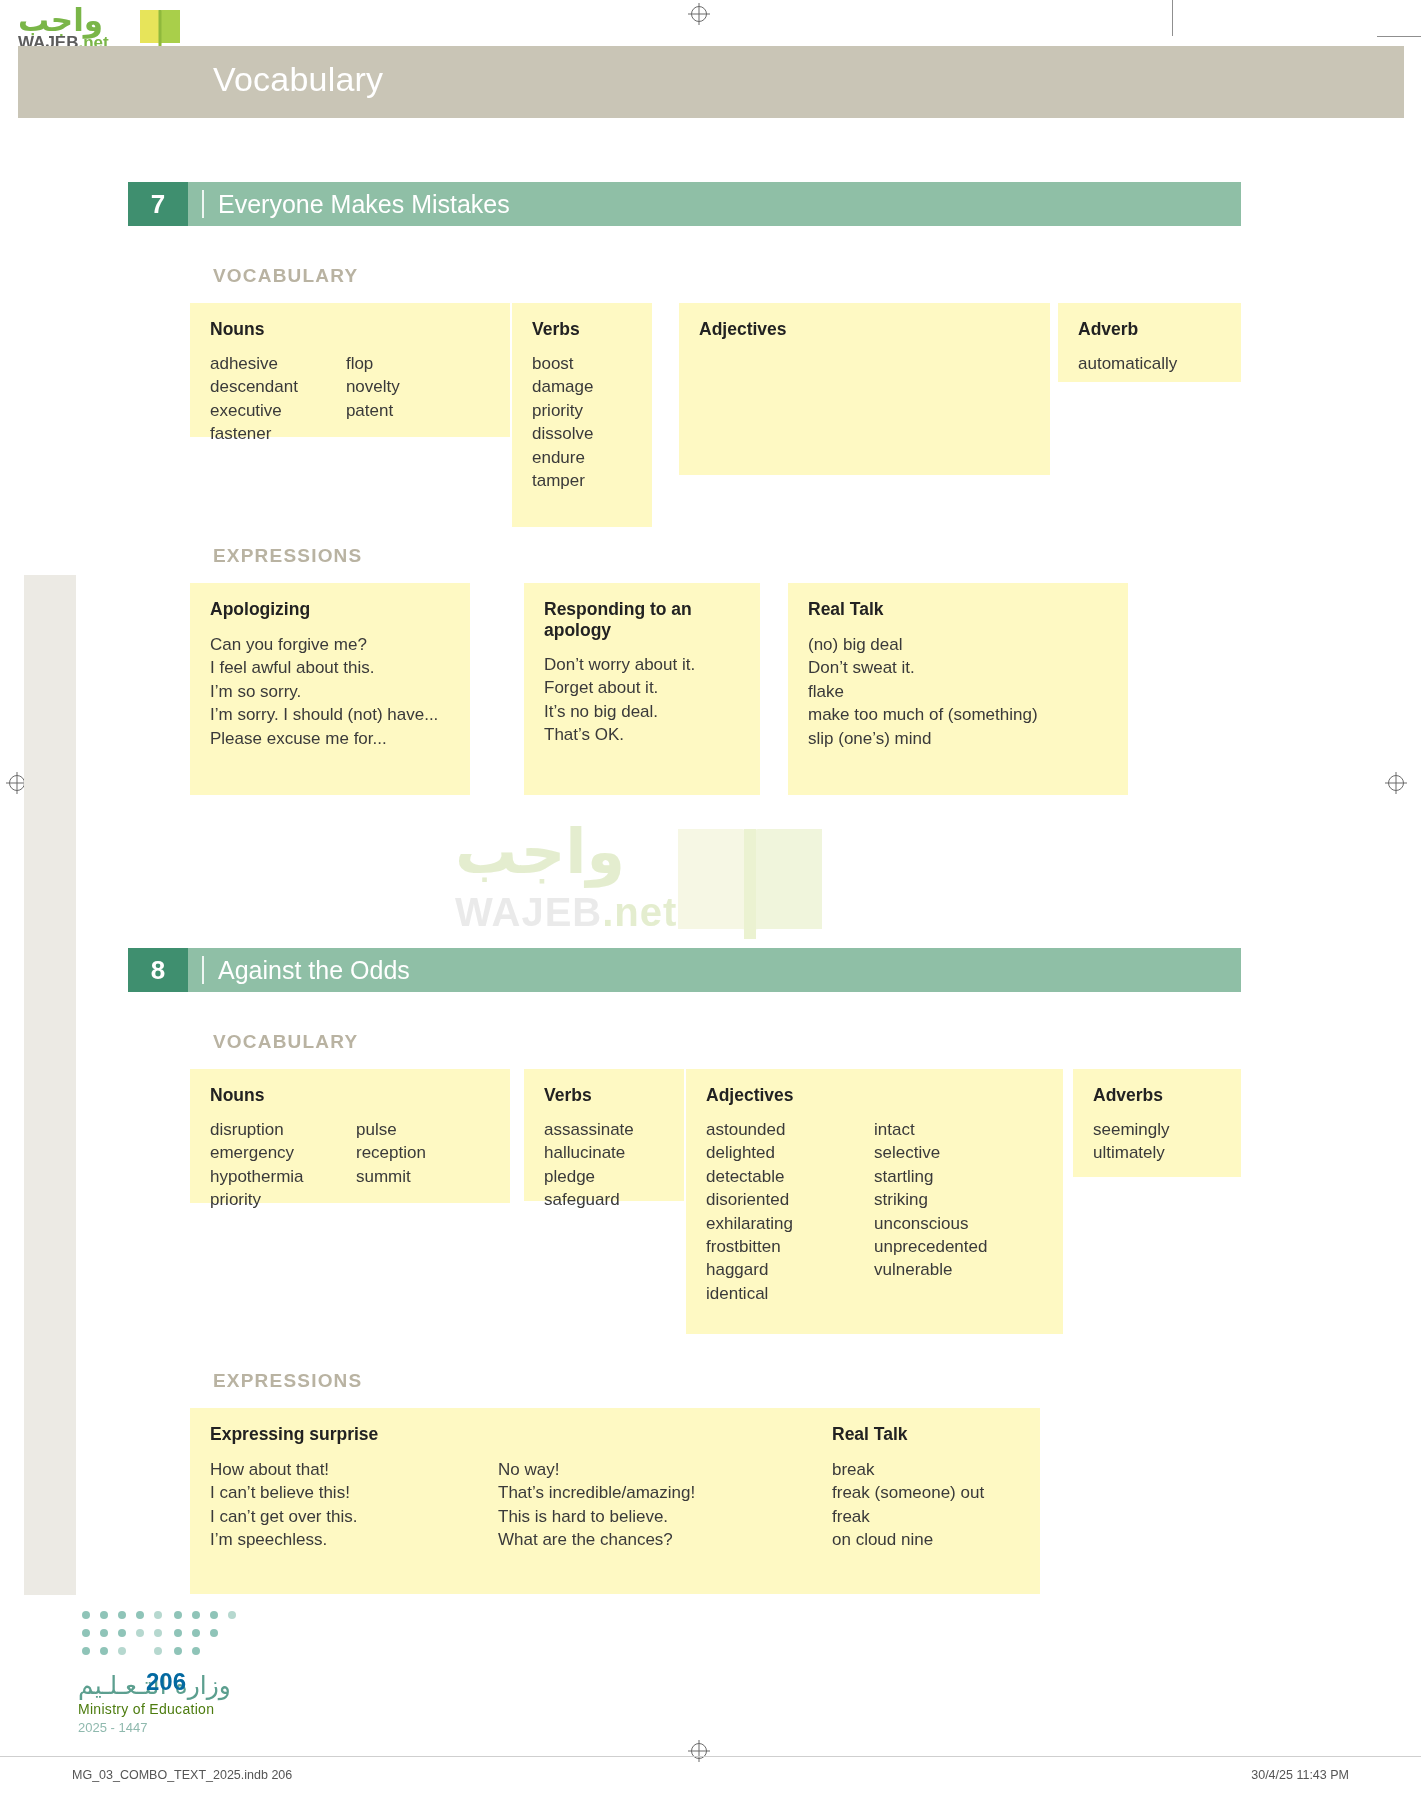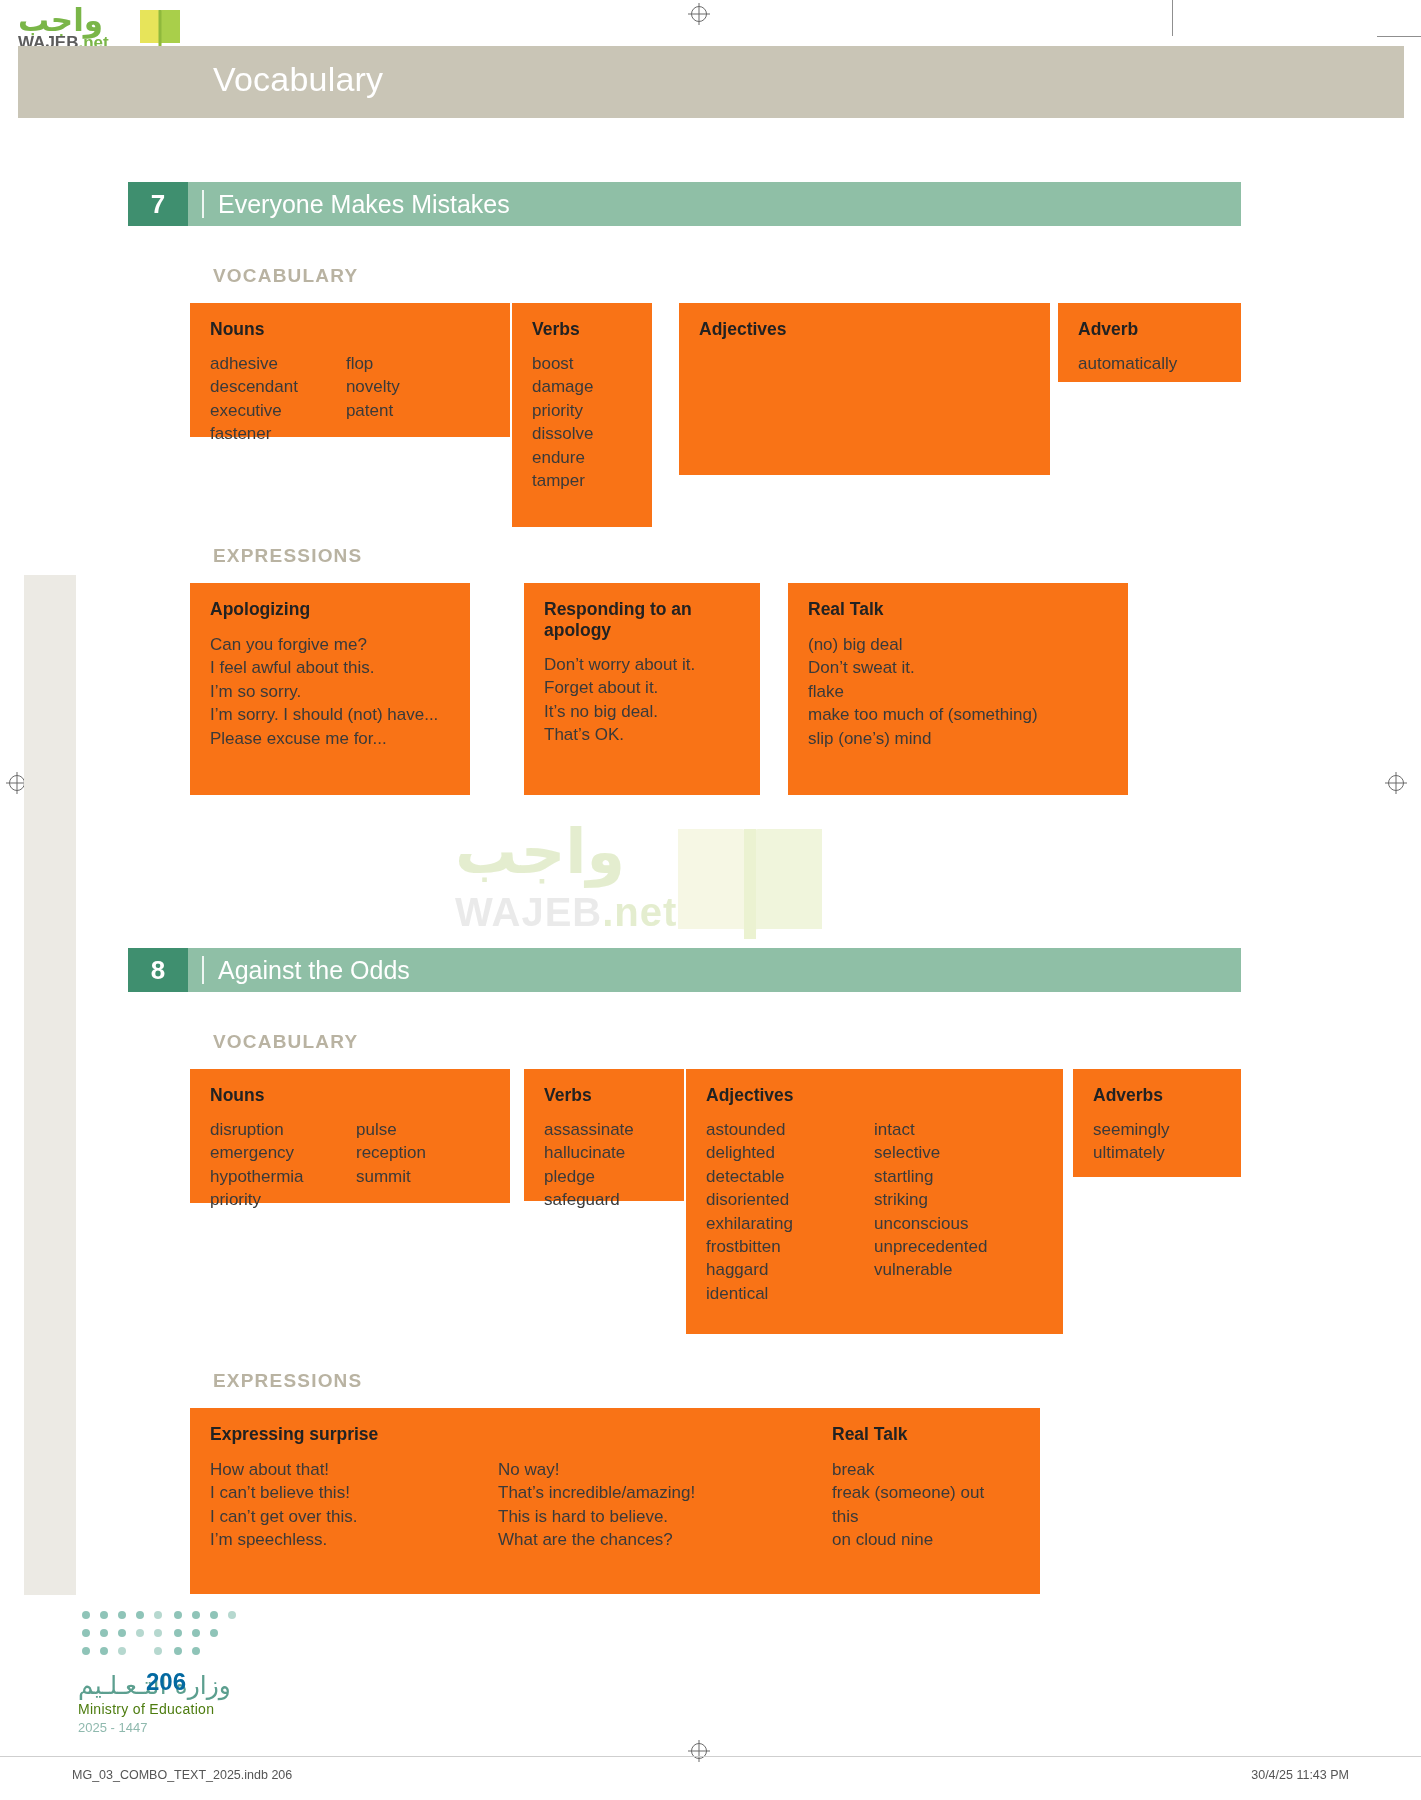--- a/index.html
+++ b/index.html
@@ -85,21 +85,21 @@
     position:absolute; left:74px; top:8px; width:2px; height:28px;
     background:#ffffff; opacity:.85;
   }
 
   .section-label {
     position:absolute; font-size:19px; font-weight:bold;
     color:#b9b3a2; letter-spacing:1.2px;
   }
 
   
-  .wbox { position:absolute; background:#f97316; padding:16px 20px 4px 20px; }
+  .wbox { position:absolute; background:#fef9c3; padding:16px 20px 4px 20px; }
   .wbox h4 {
     margin:0 0 12px 0; font-size:17.5px; font-weight:bold; color:#222;
   }
   .cols { display:flex; gap:26px; }
   .col { display:flex; flex-direction:column; }
   .col span {
     font-size:17px; line-height:23.4px; color:#3a3a3a; white-space:nowrap;
   }
   .exp-head { min-height:22px; }
   .exp-head.two-line { line-height:21px; }
@@ -362,21 +362,21 @@
       <span>What are the chances?</span>
     </div>
   </div>
 </div>
 
 <div class="wbox" style="left:812px; top:1408px; width:228px; height:186px;">
   <h4 class="exp-head">Real Talk</h4>
   <div class="col">
     <span>break</span>
     <span>freak (someone) out</span>
-    <span>this</span>
+    <span>freak</span>
     <span>on cloud nine</span>
   </div>
 </div>
 
 <div class="ministry">
   <svg class="dots" width="180" height="62" viewBox="0 0 180 62">
     <g fill="#8fc4b8">
       <circle cx="8" cy="10" r="4"></circle>
         <circle cx="26" cy="10" r="4"></circle>
         <circle cx="44" cy="10" r="4"></circle>

